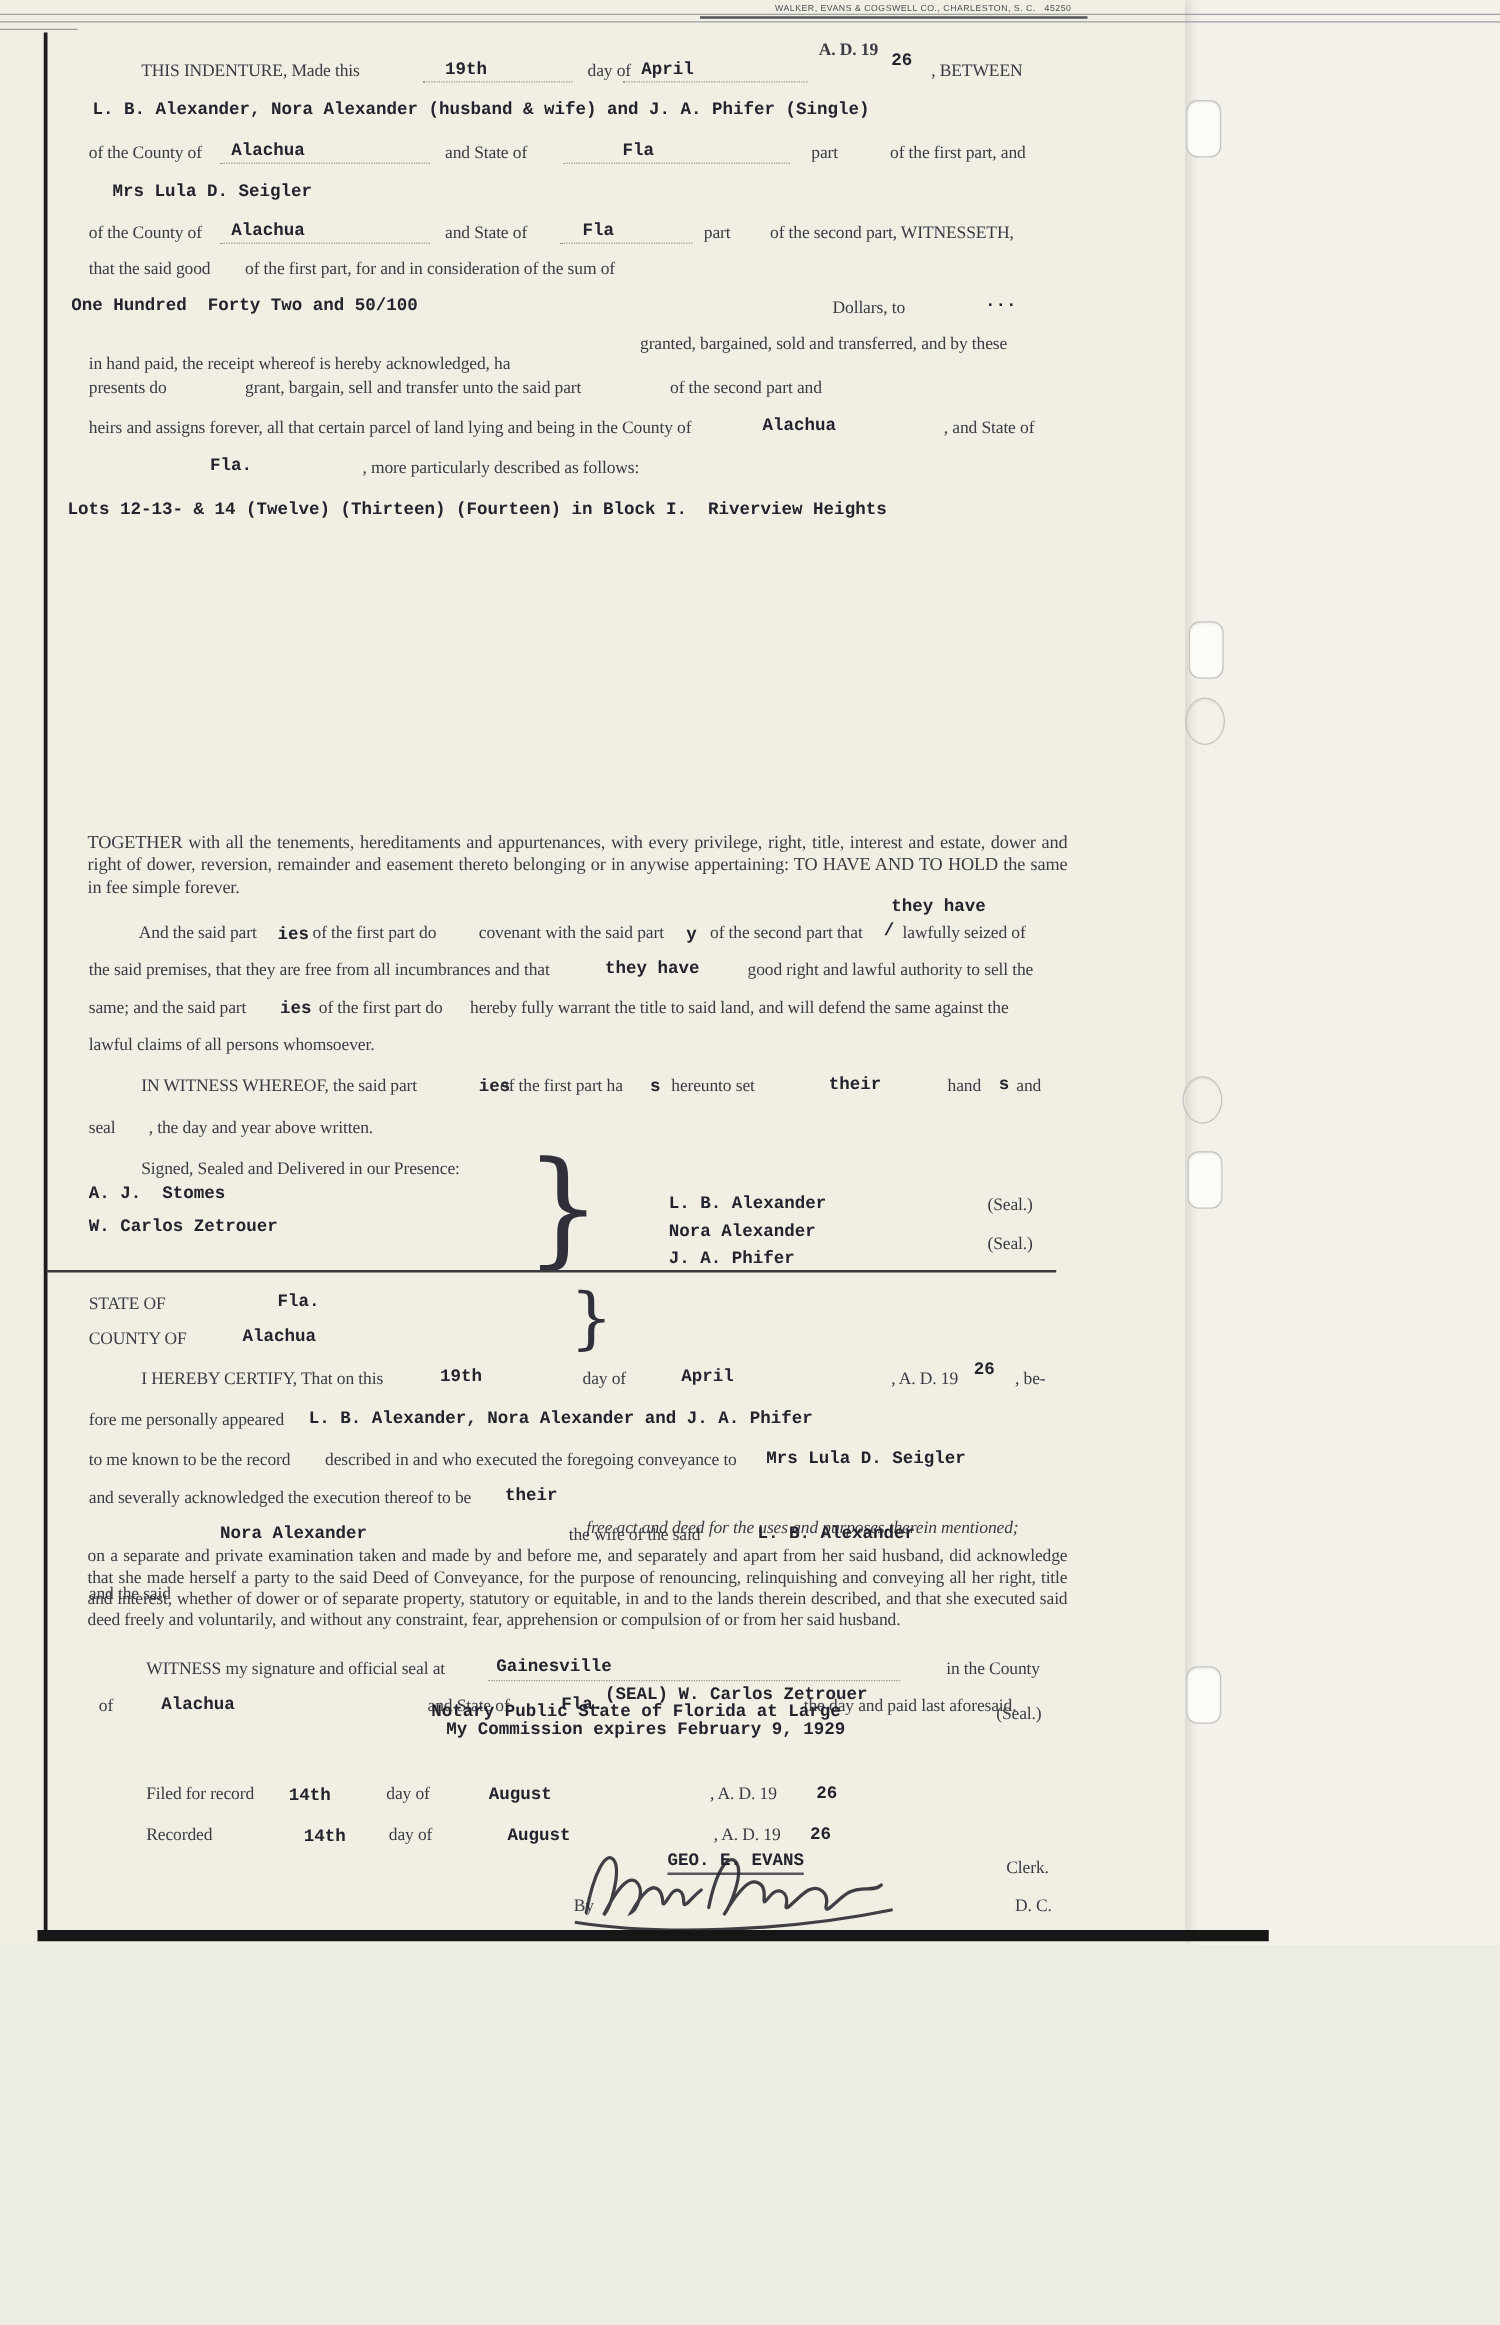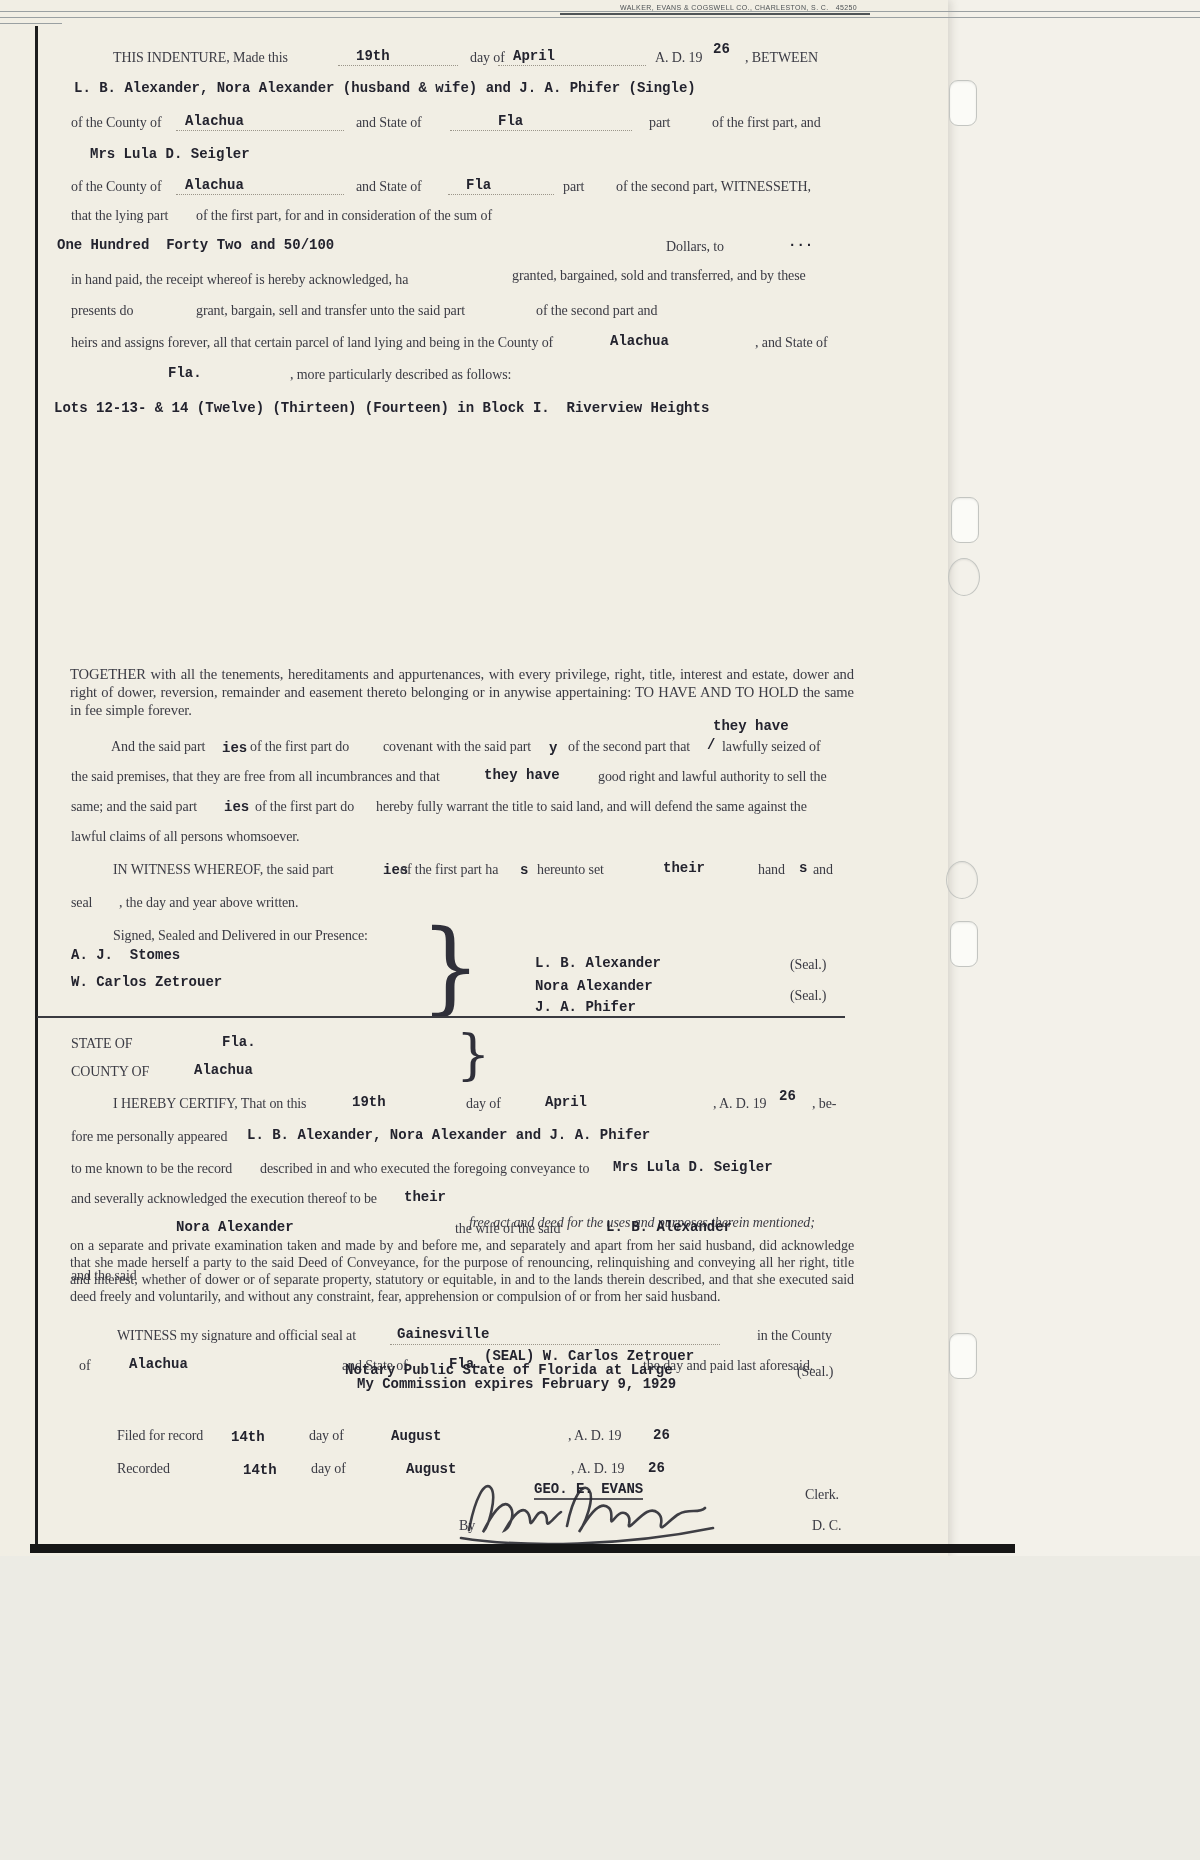--- a/index.html
+++ b/index.html
@@ -63,21 +63,21 @@
 <div class="hole oval" style="left:946px;top:861px;"></div>
 <div class="hole rect" style="left:950px;top:921px;"></div>
 <div class="hole rect" style="left:949px;top:1333px;"></div>
 
 <span class="seg p" style="left:113px;top:50px;">THIS INDENTURE, Made this</span>
 <div class="dots" style="left:338px;top:64px;width:120px;"></div>
 <span class="seg t" style="left:356px;top:49px;">19th</span>
 <span class="seg p" style="left:470px;top:50px;">day of</span>
 <div class="dots" style="left:498px;top:64px;width:148px;"></div>
 <span class="seg t" style="left:513px;top:49px;">April</span>
-<span class="seg p" style="left:655px;top:50px;">A. D. 19</span>
+<span class="seg p" style="left:655px;top:33px;font-weight:bold;">A. D. 19</span>
 <span class="seg t" style="left:713px;top:42px;">26</span>
 <span class="seg p" style="left:745px;top:50px;">, BETWEEN</span>
 
 <span class="seg t" style="left:74px;top:81px;">L. B. Alexander, Nora Alexander (husband &amp; wife) and J. A. Phifer (Single)</span>
 
 <span class="seg p" style="left:71px;top:115px;">of the County of</span>
 <div class="dots" style="left:176px;top:129px;width:168px;"></div>
 <span class="seg t" style="left:185px;top:114px;">Alachua</span>
 <span class="seg p" style="left:356px;top:115px;">and State of</span>
 <div class="dots" style="left:450px;top:129px;width:182px;"></div>
@@ -89,28 +89,28 @@
 
 <span class="seg p" style="left:71px;top:179px;">of the County of</span>
 <div class="dots" style="left:176px;top:193px;width:168px;"></div>
 <span class="seg t" style="left:185px;top:178px;">Alachua</span>
 <span class="seg p" style="left:356px;top:179px;">and State of</span>
 <div class="dots" style="left:448px;top:193px;width:106px;"></div>
 <span class="seg t" style="left:466px;top:178px;">Fla</span>
 <span class="seg p" style="left:563px;top:179px;">part</span>
 <span class="seg p" style="left:616px;top:179px;">of the second part, WITNESSETH,</span>
 
-<span class="seg p" style="left:71px;top:208px;">that the lying part</span>
+<span class="seg p" style="left:71px;top:208px;">that the said good</span>
 <span class="seg p" style="left:196px;top:208px;">of the first part, for and in consideration of the sum of</span>
 
 <span class="seg t" style="left:57px;top:238px;">One Hundred  Forty Two and 50/100</span>
 <span class="seg p" style="left:666px;top:239px;">Dollars, to</span>
 <span class="seg t" style="left:788px;top:235px;">...</span>
 
-<span class="seg p" style="left:71px;top:272px;text-align:center;">in hand paid, the receipt whereof is hereby acknowledged, ha</span>
+<span class="seg p" style="left:71px;top:284px;text-align:center;">in hand paid, the receipt whereof is hereby acknowledged, ha</span>
 <span class="seg p" style="left:512px;top:268px;">granted, bargained, sold and transferred, and by these</span>
 
 <span class="seg p" style="left:71px;top:303px;">presents do</span>
 <span class="seg p" style="left:196px;top:303px;">grant, bargain, sell and transfer unto the said part</span>
 <span class="seg p" style="left:536px;top:303px;">of the second part and</span>
 
 <span class="seg p" style="left:71px;top:335px;">heirs and assigns forever, all that certain parcel of land lying and being in the County of</span>
 <span class="seg t" style="left:610px;top:334px;">Alachua</span>
 <span class="seg p" style="left:755px;top:335px;">, and State of</span>
 

